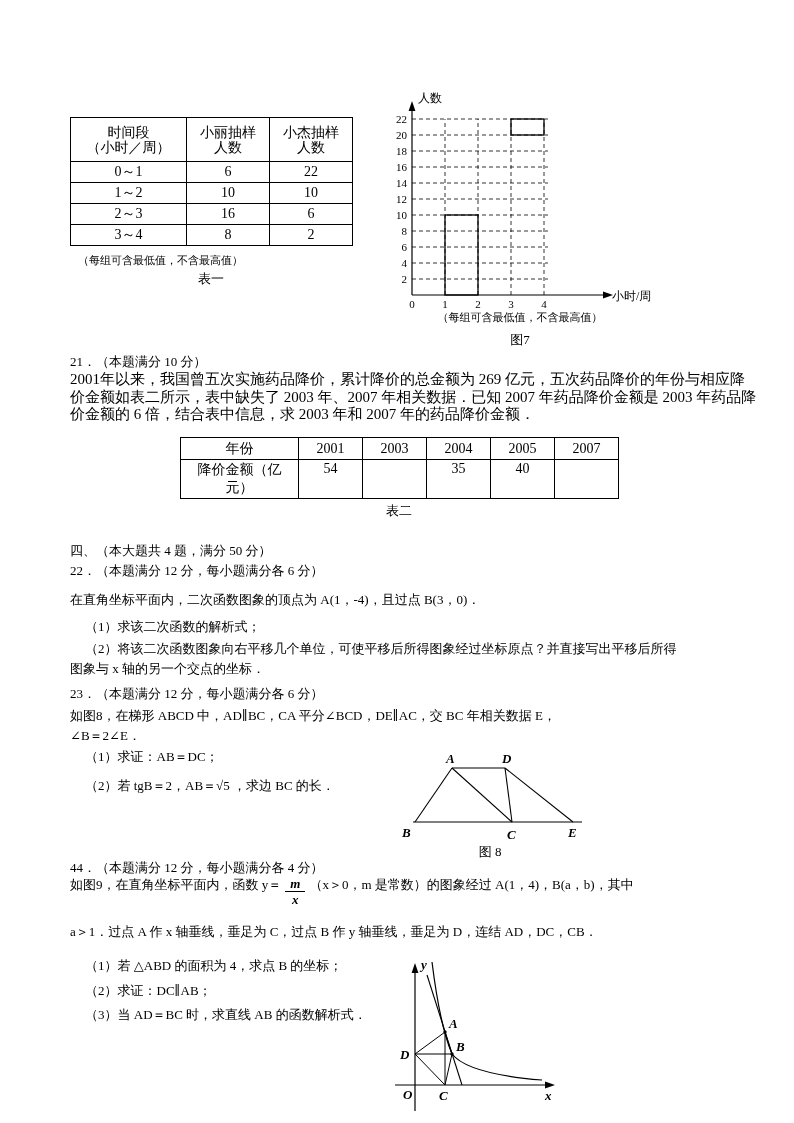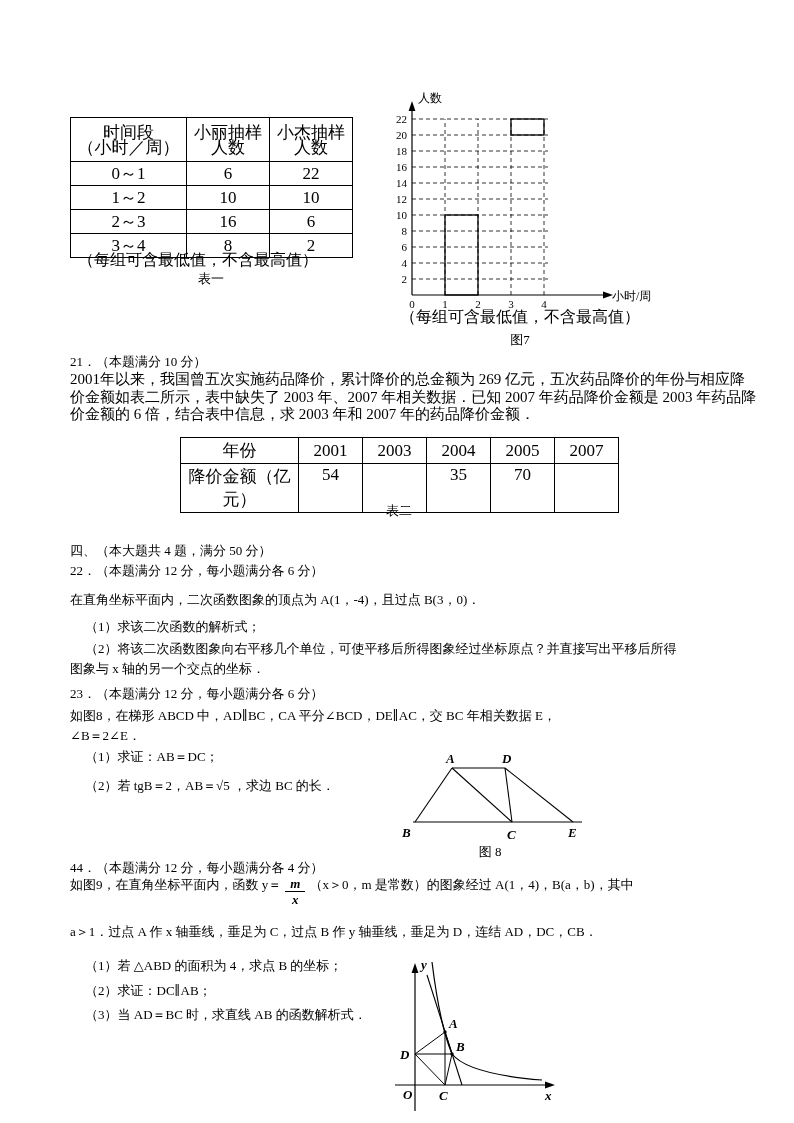--- a/index.html
+++ b/index.html
@@ -2,23 +2,23 @@
 <html><head>
 <meta charset="utf-8">
 <style>
   *{margin:0;padding:0;box-sizing:border-box}
   html,body{background:#ffffff}
   .page{position:relative;width:794px;height:1123px;background:#fff;overflow:hidden;
         font-family:"Liberation Serif","DejaVu Serif",serif;color:#000}
   .abs{position:absolute}
   .line{font-size:13px;line-height:19px;white-space:nowrap}
   .par{font-size:15px;line-height:17.5px;white-space:nowrap}
-  .small{font-size:16px;line-height:16px}
+  .small{font-size:11px;line-height:16px}
   .center{text-align:center}
-  table{border-collapse:collapse;text-align:center;font-size:17px;color:#000}
+  table{border-collapse:collapse;text-align:center;font-size:14px;color:#000}
   .t1 td{border:1px solid #000;height:21px;padding:0 3px}
   .t1 tr.hdr td{height:44px}
   .t1 td div{line-height:15px}
   .t2 td{border:1px solid #000;height:22px;padding:1px 4px}
   .t2 tr.val td{height:36px;vertical-align:top}
   .frac{display:inline-block;text-align:center;vertical-align:middle;margin:0 4px;
         font-style:italic;font-weight:bold;font-size:13px}
   .frac .num{display:block;border-bottom:1px solid #000;padding:0 5px;line-height:15px}
   .frac .den{display:block;line-height:15px}
   .introflex{display:flex;font-size:13px;white-space:nowrap}
@@ -148,21 +148,21 @@
           <td style="width:64px">2003</td>
           <td style="width:64px">2004</td>
           <td style="width:64px">2005</td>
           <td style="width:64px">2007</td>
         </tr>
         <tr class="val">
           <td>降价金额（亿元）</td>
           <td>54</td>
           <td></td>
           <td>35</td>
-          <td>70</td>
+          <td>40</td>
           <td></td>
         </tr>
       </tbody>
     </table>
   </div>
   <div class="abs line center" style="left:180px;top:501px;width:438px">表二</div>
 
   <div class="abs line" style="left:70px;top:541px">四、（本大题共 4 题，满分 50 分）</div>
 
   <div class="abs line" style="left:70px;top:561px">22．（本题满分 12 分，每小题满分各 6 分）</div>

